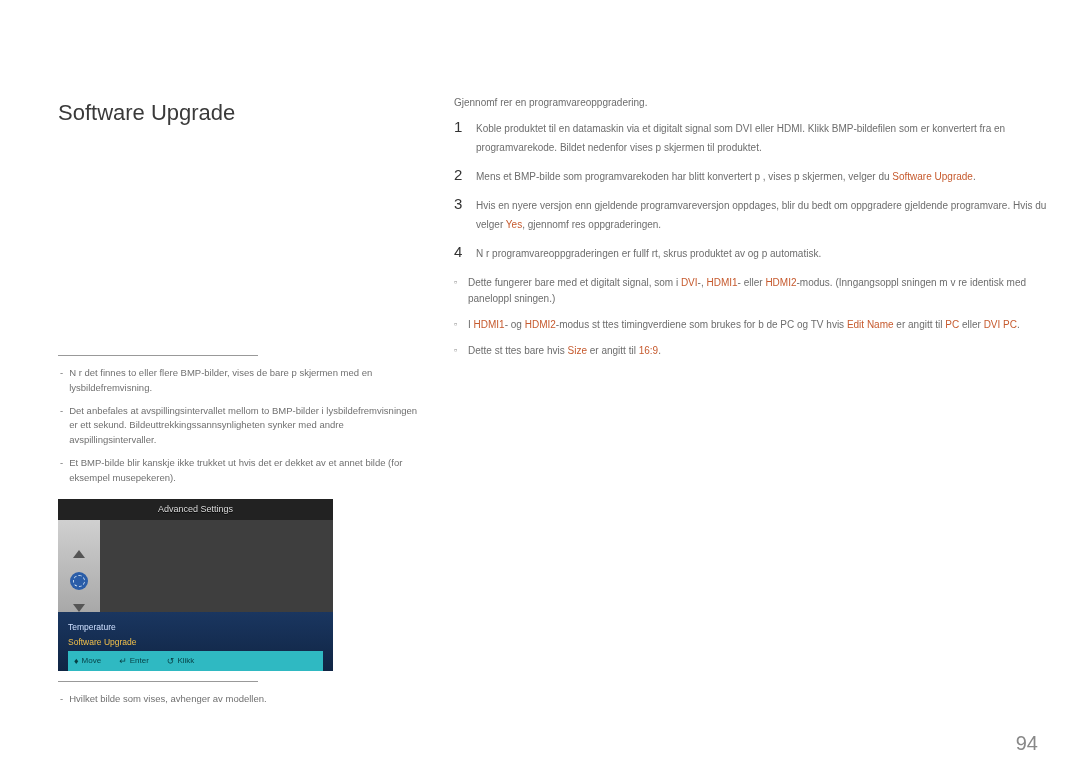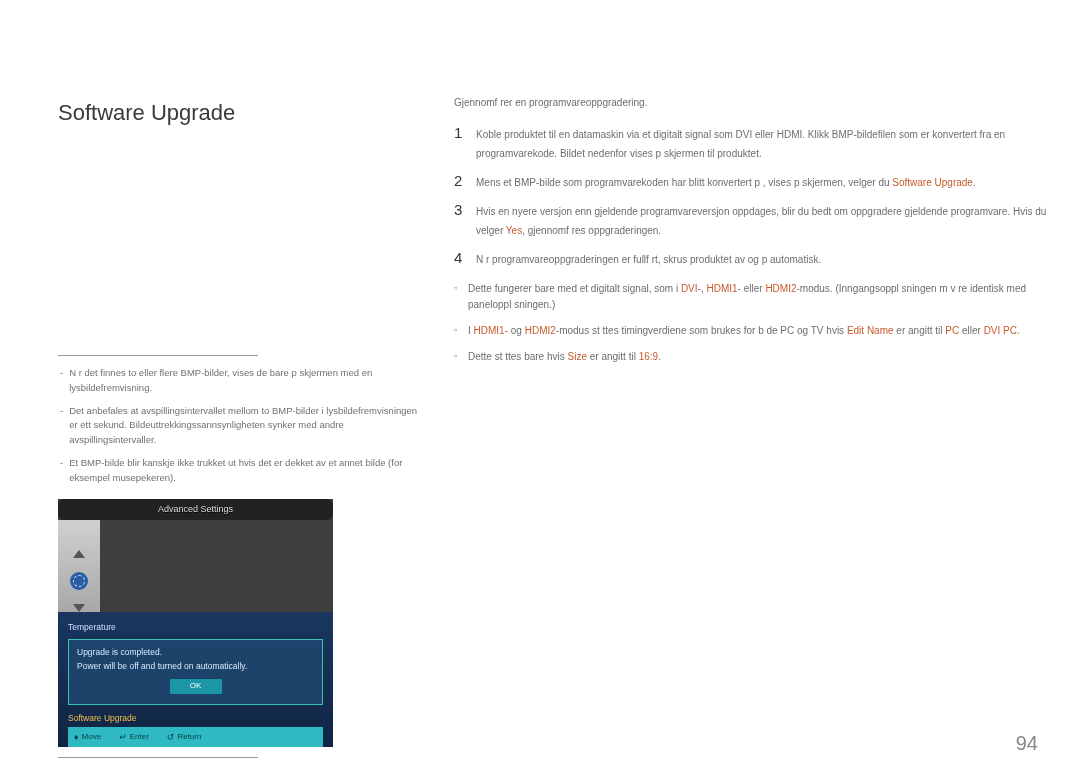--- a/index.html
+++ b/index.html
@@ -41,21 +41,21 @@
     font-size: 9.5px;
     color: #707070;
     margin-bottom: 8px;
     padding-left: 2px;
     line-height: 1.55;
   }
   .note-item .dash { margin-right: 6px; }
   .intro {
     font-size: 10px;
     color: #6d6d6d;
-    margin-bottom: 14px;
+    margin-bottom: 8px;
   }
   .steps { }
   .step {
     display: flex;
     margin-bottom: 10px;
     font-size: 10px;
     color: #6d6d6d;
   }
   .step-num {
     font-size: 15px;
@@ -91,21 +91,20 @@
     position: relative;
     font-size: 8.5px;
   }
   .osd-header {
     background: #222;
     color: #ddd;
     text-align: center;
     padding: 3px 0;
     font-size: 9px;
     text-shadow: 0 1px 0 #000;
-    border-radius: 6px;
   }
   .osd-body { display:flex;flex-direction:column; }
   .osd-side {
     width: 42px;
     background: linear-gradient(#d0d0d0,#a8a8a8);
     display:flex;
     flex-direction:column;
     align-items:center;
     padding-top:30px;
     gap:14px;
@@ -177,40 +176,35 @@
       <div class="osd-body">
         <div class="osd-side">
           <div class="arrow"></div>
           <div class="cog"></div>
           <div class="arrow" style="transform:rotate(180deg)"></div>
         </div>
         <div class="osd-main">
           <div class="osd-row">
               <span>Temperature</span>
             </div>
-          <div class="osd-popup">
-            <div>Upgrade is completed.</div>
-            <div>Power will be off and turned on automatically.</div>
-            <span class="osd-ok">OK</span>
-          </div>
           <div class="osd-row osd-sel">
               <span>Software Upgrade</span>
             </div>
           <div class="osd-foot">
             <span>
                 <span class="sym">♦</span>
                 <span>Move</span>
               </span>
             <span>
                 <span class="sym">↵</span>
                 <span>Enter</span>
               </span>
             <span>
                 <span class="sym">↺</span>
-                <span>Return</span>
+                <span>Klikk</span>
               </span>
           </div>
         </div>
       </div>
     </div>
 
     <div class="hr"></div>
     <div class="note-item">
       <span class="dash">-</span>
       <span>Hvilket bilde som vises, avhenger av modellen.</span>

